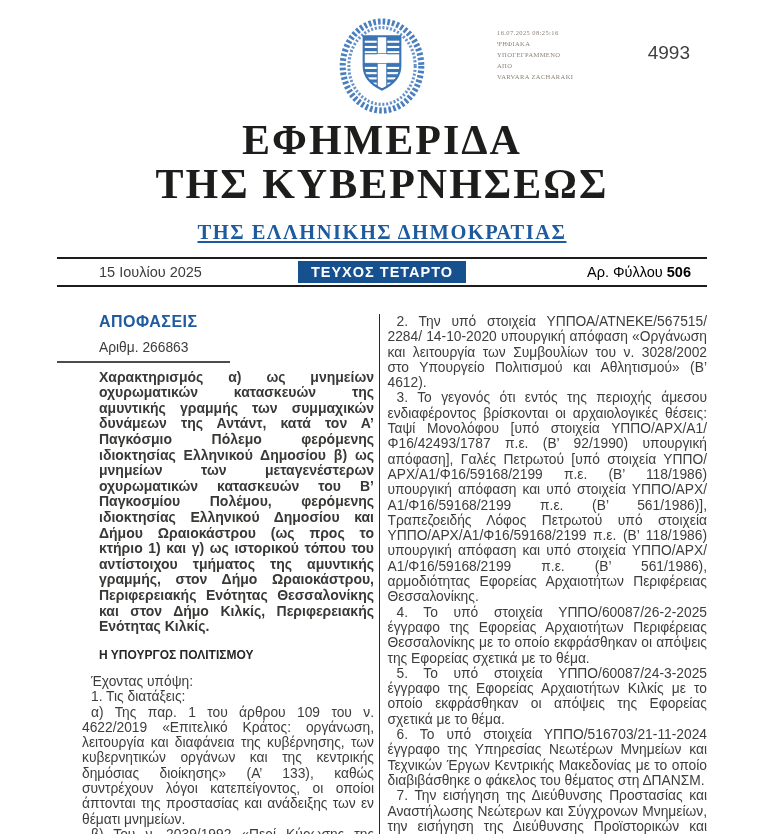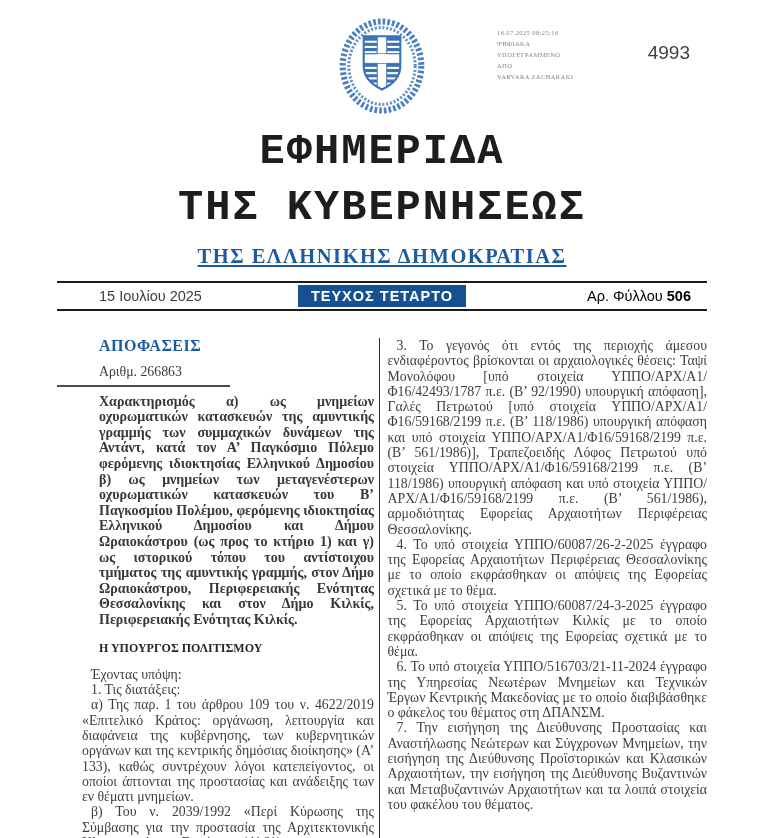--- a/index.html
+++ b/index.html
@@ -15,22 +15,22 @@
     font-size:6.5px; line-height:11px; color:#8a8279; letter-spacing:.4px;
   }
   .page-number {
     position:absolute; right:74px; top:42px;
     font-size:19px; color:#3f3f3e;
   }
   
   .masthead { text-align:center; padding-top:18px; }
   .emblem { display:inline-block; width:88px; height:96px; }
   .mast-title {
-    font-family:Liberation Mono, monospace; font-weight:bold; color:#1d1d1b;
-    font-size:42px; line-height:44px; letter-spacing:2px; margin-top:12px;
+    font-family:Liberation Serif, serif; font-weight:bold; color:#1d1d1b;
+    font-size:42px; line-height:44px; letter-spacing:2px; margin-top:0;
   }
   .mast-sub {
     font-family:"Liberation Serif", serif; font-weight:bold; color:#1d5a9e;
     font-size:20.5px; letter-spacing:1.5px; margin-top:15px;text-decoration:underline;
   }
   
   .band {
     position:relative; margin:13px 57px 0 57px; height:30px;
     border-top:2px solid #1c1c1c; border-bottom:2px solid #1c1c1c;
     display:flex; align-items:center;
@@ -39,21 +39,21 @@
   .band-box {
     position:absolute; left:50%; transform:translateX(-50%);
     top:2px; bottom:2px; width:168px; background:#17508f; color:#ffffff;
     font-weight:bold; font-size:14.5px; letter-spacing:1px;
     display:flex; align-items:center; justify-content:center;
   }
   .band-sheet { margin-left:auto; font-size:14.5px; padding-right:16px; color:#000000; }
   .band-sheet b { font-weight:bold; }
   
   .columns {
-    display:flex; margin:27px 57px 0 57px; height:520px; overflow:hidden;font-family:Liberation Serif, serif;
+    display:flex; margin:27px 57px 0 57px; height:520px; overflow:hidden;
   }
   .col { font-size:13.8px; line-height:15.3px; text-align:justify; }
   .col-left  { width:322px; padding-right:5px; }
   .col-right { flex:1; border-left:1.5px solid #2a2a2a; padding-left:7.5px; }
   .section-heading {
     color:#1d5a9e; font-weight:bold; font-size:16px; letter-spacing:.5px;
     margin-left:42px; margin-bottom:11px;
   }
   .doc-number { margin-left:42px; font-size:13.8px; margin-bottom:5px; }
   .rule { width:173px; border-bottom:2px solid #4c4c4c; margin-bottom:7px; }
@@ -138,20 +138,21 @@
       <div class="body-block">
         <p>Έχοντας υπόψη:</p>
         <p>1. Τις διατάξεις:</p>
         <p>α) Της παρ. 1 του άρθρου 109 του ν. 4622/2019 «Επιτελικό Κράτος: οργάνωση, λειτουργία και διαφάνεια της κυβέρνησης, των κυβερνητικών οργάνων και της κεντρικής δημόσιας διοίκησης» (Α’ 133), καθώς συντρέχουν λόγοι κατεπείγοντος, οι οποίοι άπτονται της προστασίας και ανάδειξης των εν θέματι μνημείων.</p>
         <p>β) Του ν. 2039/1992 «Περί Κύρωσης της Σύμβασης για την προστασία της Αρχιτεκτονικής Κληρονομιάς της Ευρώπης» (Α’ 61).</p>
 
       </div>
     </div>
 
     <div class="col col-right">
+      <p>2. Την υπό στοιχεία ΥΠΠΟΑ/ΑΤΝΕΚΕ/567515/ 2284/ 14-10-2020 υπουργική απόφαση «Οργάνωση και λειτουργία των Συμβουλίων του ν. 3028/2002 στο Υπουργείο Πολιτισμού και Αθλητισμού» (Β’ 4612).</p>
       <p>3. Το γεγονός ότι εντός της περιοχής άμεσου ενδιαφέροντος βρίσκονται οι αρχαιολογικές θέσεις: Ταψί Μονολόφου [υπό στοιχεία ΥΠΠΟ/ΑΡΧ/Α1/Φ16/42493/1787 π.ε. (Β’ 92/1990) υπουργική απόφαση], Γαλές Πετρωτού [υπό στοιχεία ΥΠΠΟ/ΑΡΧ/Α1/Φ16/59168/2199 π.ε. (Β’ 118/1986) υπουργική απόφαση και υπό στοιχεία ΥΠΠΟ/ΑΡΧ/Α1/Φ16/59168/2199 π.ε. (Β’ 561/1986)], Τραπεζοειδής Λόφος Πετρωτού υπό στοιχεία ΥΠΠΟ/ΑΡΧ/Α1/Φ16/59168/2199 π.ε. (Β’ 118/1986) υπουργική απόφαση και υπό στοιχεία ΥΠΠΟ/ΑΡΧ/Α1/Φ16/59168/2199 π.ε. (Β’ 561/1986), αρμοδιότητας Εφορείας Αρχαιοτήτων Περιφέρειας Θεσσαλονίκης.</p>
       <p>4. Το υπό στοιχεία ΥΠΠΟ/60087/26-2-2025 έγγραφο της Εφορείας Αρχαιοτήτων Περιφέρειας Θεσσαλονίκης με το οποίο εκφράσθηκαν οι απόψεις της Εφορείας σχετικά με το θέμα.</p>
       <p>5. Το υπό στοιχεία ΥΠΠΟ/60087/24-3-2025 έγγραφο της Εφορείας Αρχαιοτήτων Κιλκίς με το οποίο εκφράσθηκαν οι απόψεις της Εφορείας σχετικά με το θέμα.</p>
       <p>6. Το υπό στοιχεία ΥΠΠΟ/516703/21-11-2024 έγγραφο της Υπηρεσίας Νεωτέρων Μνημείων και Τεχνικών Έργων Κεντρικής Μακεδονίας με το οποίο διαβιβάσθηκε ο φάκελος του θέματος στη ΔΠΑΝΣΜ.</p>
       <p>7. Την εισήγηση της Διεύθυνσης Προστασίας και Αναστήλωσης Νεώτερων και Σύγχρονων Μνημείων, την εισήγηση της Διεύθυνσης Προϊστορικών και Κλασικών Αρχαιοτήτων, την εισήγηση της Διεύθυνσης Βυζαντινών και Μεταβυζαντινών Αρχαιοτήτων και τα λοιπά στοιχεία του φακέλου του θέματος.</p>
 
     </div>
 
   </div>
 </div>

